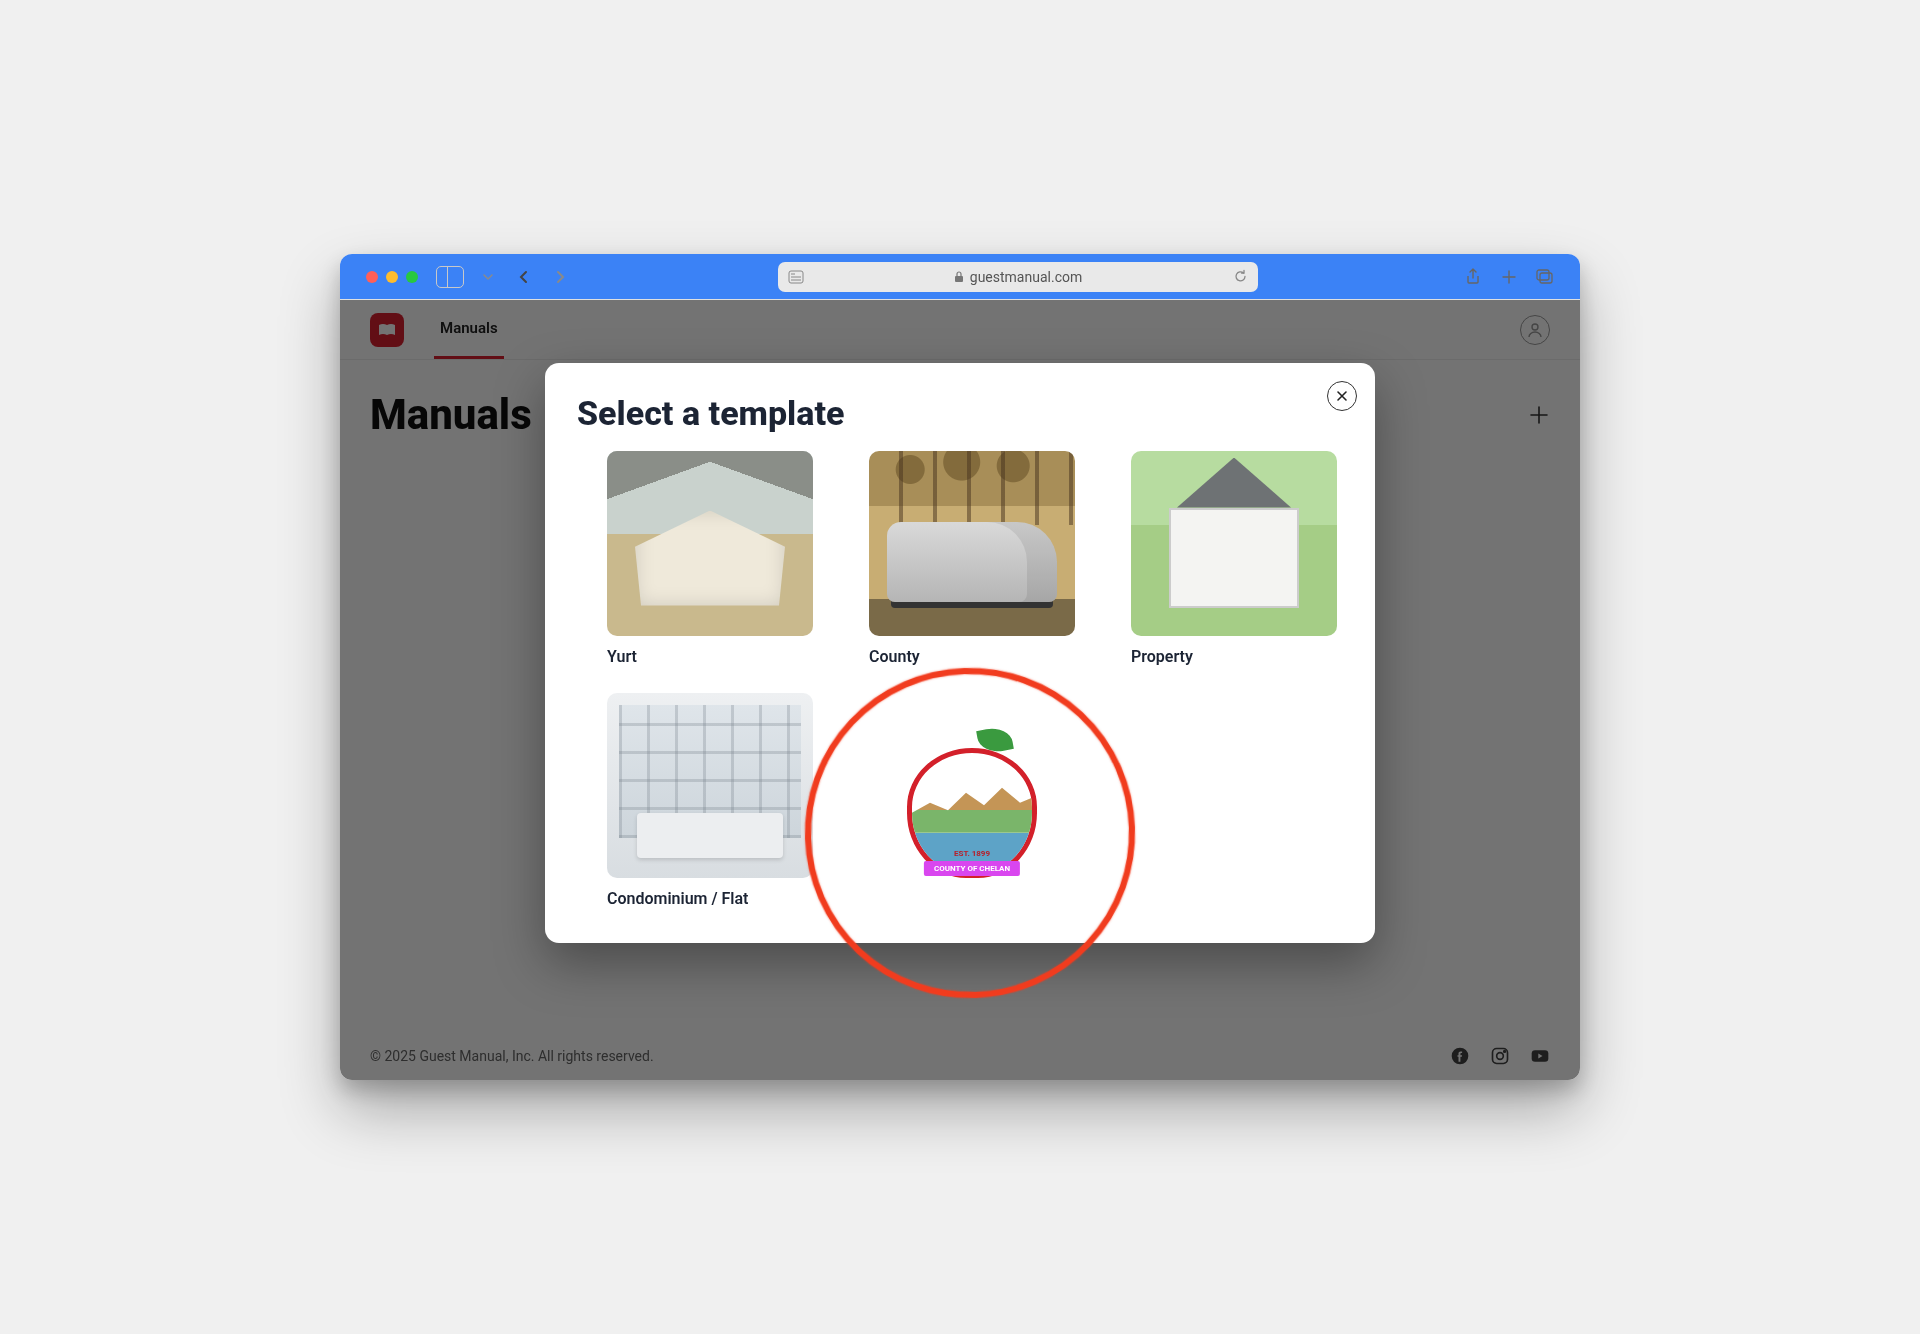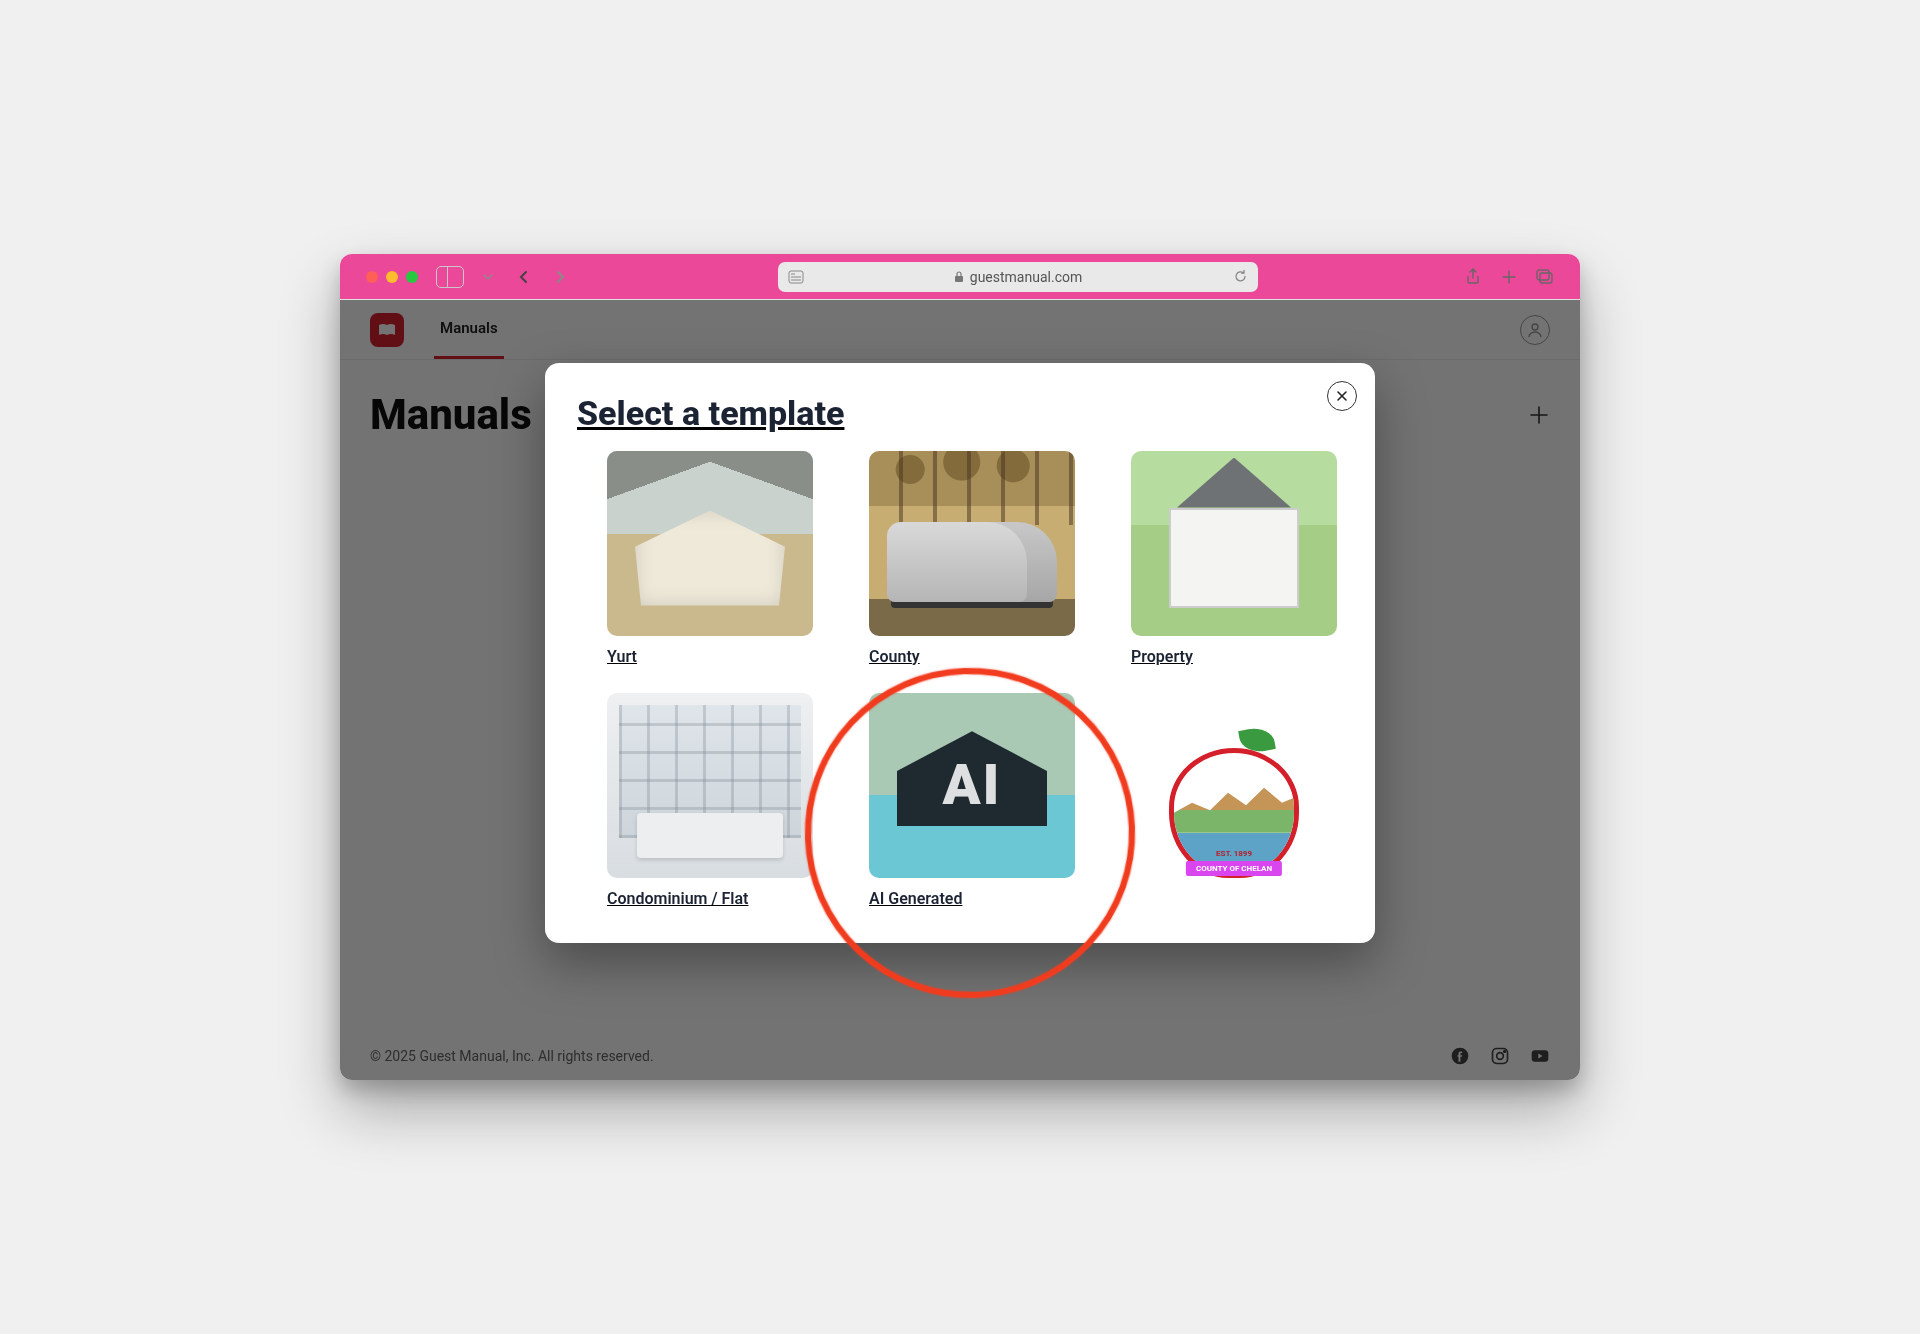--- a/index.html
+++ b/index.html
@@ -18,21 +18,21 @@
     width: 1240px;
     background: #fff;
     border-radius: 12px;
     box-shadow: 0 30px 60px rgba(0,0,0,0.3), 0 10px 20px rgba(0,0,0,0.2);
     overflow: hidden;
     position: relative;
   }
 
   .browser-chrome {
     height: 46px;
-    background: #ec4899;
+    background: #3b82f6;
     border-bottom: 1px solid #e0e0e0;
     display: flex;
     align-items: center;
     padding: 0 26px;
     gap: 12px;
   }
   .traffic-lights { display: flex; gap: 8px; align-items: center; }
   .traffic-lights span { width: 12px; height: 12px; border-radius: 50%; display:block; }
   .tl-red { background: #ff5f57; }
   .tl-yellow { background: #febc2e; }
@@ -152,21 +152,20 @@
     position:absolute;
     top: 63px;
     left: 50%;
     transform: translateX(-50%);
     width: 830px;
     background:#fff;
     border-radius:14px;
     box-shadow: 0 20px 50px rgba(0,0,0,0.35);
     padding: 30px 32px 34px;
     z-index: 10;
-    text-decoration: underline;
   }
   .modal-close {
     position:absolute;
     top: 18px; right: 18px;
     width: 30px; height: 30px;
     border: 1.5px solid #333;
     border-radius:50%;
     display:flex; align-items:center; justify-content:center;
     background:#fff;
     cursor:pointer;
@@ -550,26 +549,20 @@
         <div class="template-card">
           <div class="thumb farmhouse"></div>
           <div class="card-label">Property</div>
         </div>
 
         <div class="template-card">
           <div class="thumb condo"></div>
           <div class="card-label">Condominium / Flat</div>
         </div>
 
-        <div class="template-card">
-          <div class="thumb ai">
-            <span class="ai-text">AI</span>
-          </div>
-          <div class="card-label">AI Generated</div>
-        </div>
 
         <div class="template-card">
           <div class="thumb chelan">
             <div class="apple">
               <div class="apple-leaf"></div>
               <div class="apple-body"></div>
               <div class="apple-est">EST. 1899</div>
               <div class="apple-banner">COUNTY OF CHELAN</div>
             </div>
           </div>

